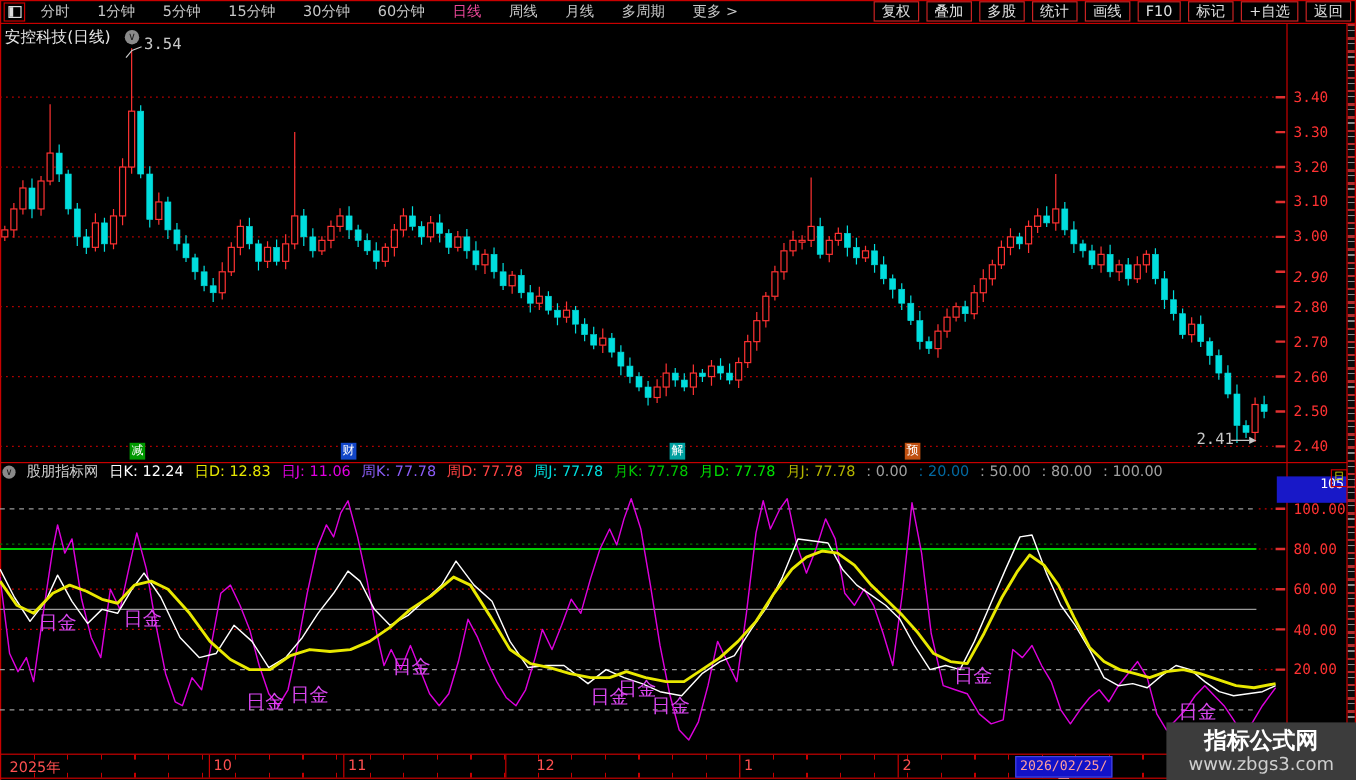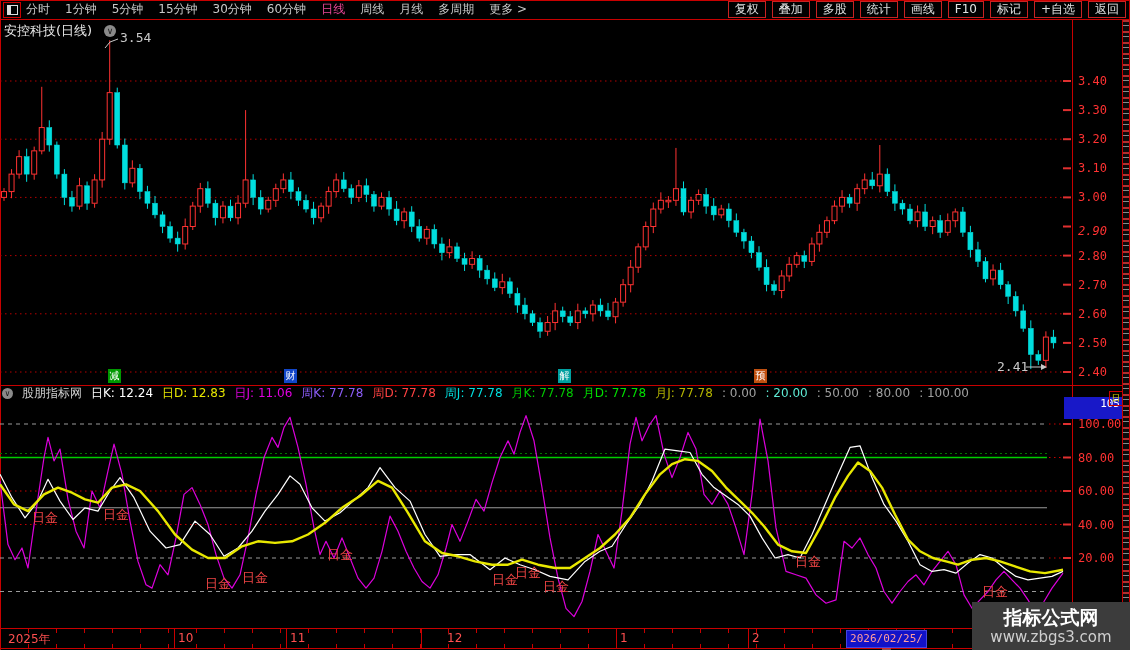--- a/index.html
+++ b/index.html
@@ -6,41 +6,41 @@
   #stage{position:relative;width:1130px;height:650px;background:#000;overflow:hidden;
          font-family:"DejaVu Sans","Liberation Sans",sans-serif;}
   .abs{position:absolute;}
   .redline{position:absolute;background:#c80000;}
   
   #menu-bar{left:0;top:0;width:1130px;height:19px;display:flex;align-items:center;}
   #win-icon{left:3px;top:2px;width:16px;height:14px;border:1px solid #c80000;display:flex;align-items:center;justify-content:center;}
   #win-icon .pane{width:9px;height:8px;border:1px solid #ddd;position:relative;}
   #win-icon .pane i{position:absolute;left:0;top:0;width:3px;height:8px;background:#ddd;}
   #menu-left{left:26px;top:0;height:19px;display:flex;gap:15px;align-items:center;}
-  .menu-item{color:#c8c8c8;font-size:12px;white-space:nowrap;cursor:default;}
+  .menu-item{color:#c8c8c8;font-size:12px;white-space:nowrap;cursor:default;margin-left:8px;}
   .menu-item.active{color:#ec4899;}
   #menu-right{right:4px;top:1px;height:17px;display:flex;gap:6px;align-items:center;}
   .menu-btn{border:1px solid #c82222;color:#e0e0e0;font-size:12px;padding:0 6px;height:15px;line-height:15px;white-space:nowrap;}
   
   #chart-title{left:4px;top:22px;color:#e8e8e8;font-size:13px;text-align:center;}
   #title-caret{left:104px;top:25px;width:12px;height:12px;border-radius:50%;background:#8a8a8a;color:#1a1a1a;
                font-size:9px;line-height:12px;text-align:center;}
   
   .ax-label{position:absolute;left:1078px;color:#ff3232;font-size:12px;font-family:"DejaVu Sans Mono","Liberation Mono",monospace;}
   #ind-axis-box{left:1064px;top:397px;width:46px;height:22px;background:#1818c8;color:#fff;
                 font-size:11px;line-height:14px;text-align:center;font-family:"DejaVu Sans Mono",monospace;padding-left:33px;}
   
   #ind-header{left:0;top:386px;width:1065px;height:14px;display:flex;align-items:center;gap:9px;overflow:hidden;}
   #ind-caret{width:11px;height:11px;border-radius:50%;background:#8a8a8a;color:#1a1a1a;font-size:8px;line-height:11px;text-align:center;margin-left:2px;}
   #ind-name{color:#d0d0d0;font-size:12px;}
   .fld{font-size:12px;white-space:nowrap;}
   
   .evt{position:absolute;top:369px;width:13px;height:14px;color:#fff;font-size:10px;line-height:14px;text-align:center;}
   
-  .cross{position:absolute;color:#ef4444;font-size:13px;white-space:nowrap;}
+  .cross{position:absolute;color:#d946ef;font-size:16px;white-space:nowrap;}
   
   .anno{position:absolute;color:#c8c8c8;font-size:13px;font-family:"DejaVu Sans Mono",monospace;}
   
   #date-row{left:0;top:629px;width:1130px;height:19px;}
   #date-row .tickstrip{position:absolute;left:0;width:1130px;height:4px;
       background:repeating-linear-gradient(90deg,#c80000 0 1px,transparent 1px 28px);}
   .date-label{position:absolute;top:2px;color:#ff5050;font-size:12px;white-space:nowrap;}
   .date-sep{position:absolute;top:0;width:1px;height:19px;background:#c80000;}
   #date-highlight{left:846px;top:1px;width:79px;height:16px;background:#1212c8;border:1px solid #4444e0;
                   color:#ff9e9e;font-size:11px;line-height:15px;text-align:center;font-family:"DejaVu Sans Mono",monospace;}
@@ -576,21 +576,21 @@
   <span class="fld" style="color: rgb(255, 255, 255);">日K: 12.24</span>
       <span class="fld" style="color: rgb(230, 230, 0);">日D: 12.83</span>
       <span class="fld" style="color: rgb(224, 0, 224);">日J: 11.06</span>
       <span class="fld" style="color: #8b5cf6;">周K: 77.78</span>
       <span class="fld" style="color: rgb(255, 66, 66);">周D: 77.78</span>
       <span class="fld" style="color: rgb(0, 222, 222);">周J: 77.78</span>
       <span class="fld" style="color: rgb(0, 200, 0);">月K: 77.78</span>
       <span class="fld" style="color: rgb(0, 224, 0);">月D: 77.78</span>
       <span class="fld" style="color: rgb(180, 180, 0);">月J: 77.78</span>
       <span class="fld" style="color: rgb(160, 160, 160);">: 0.00</span>
-      <span class="fld" style="color: #5eead4;">: 20.00</span>
+      <span class="fld" style="color: #0369a1;">: 20.00</span>
       <span class="fld" style="color: rgb(160, 160, 160);">: 50.00</span>
       <span class="fld" style="color: rgb(160, 160, 160);">: 80.00</span>
       <span class="fld" style="color: rgb(160, 160, 160);">: 100.00</span>
     </div>
 
   <svg id="ind-svg" class="abs" style="left:0;top:400px;" width="1072" height="228" viewBox="0 400 1072 228">
       <line x1="0" y1="424" x2="1047" y2="424" stroke="#9a9a9a" stroke-width="1" stroke-dasharray="4 4"></line>
       <line x1="0" y1="558" x2="1047" y2="558" stroke="#9a9a9a" stroke-width="1" stroke-dasharray="4 4"></line>
       <line x1="0" y1="591.5" x2="1047" y2="591.5" stroke="#9a9a9a" stroke-width="1" stroke-dasharray="4 4"></line>
       <line x1="0" y1="453.5" x2="1047" y2="453.5" stroke="#007700" stroke-width="1" stroke-dasharray="2 3"></line>

